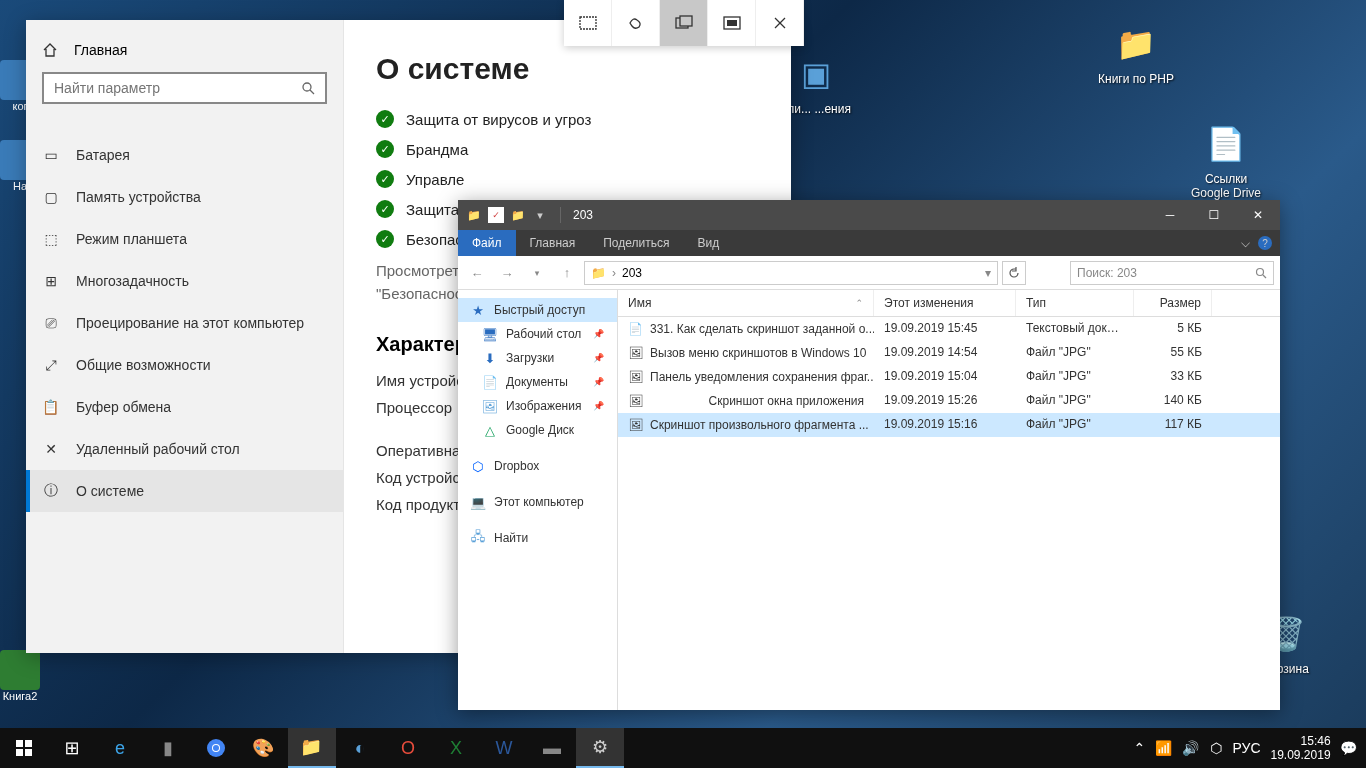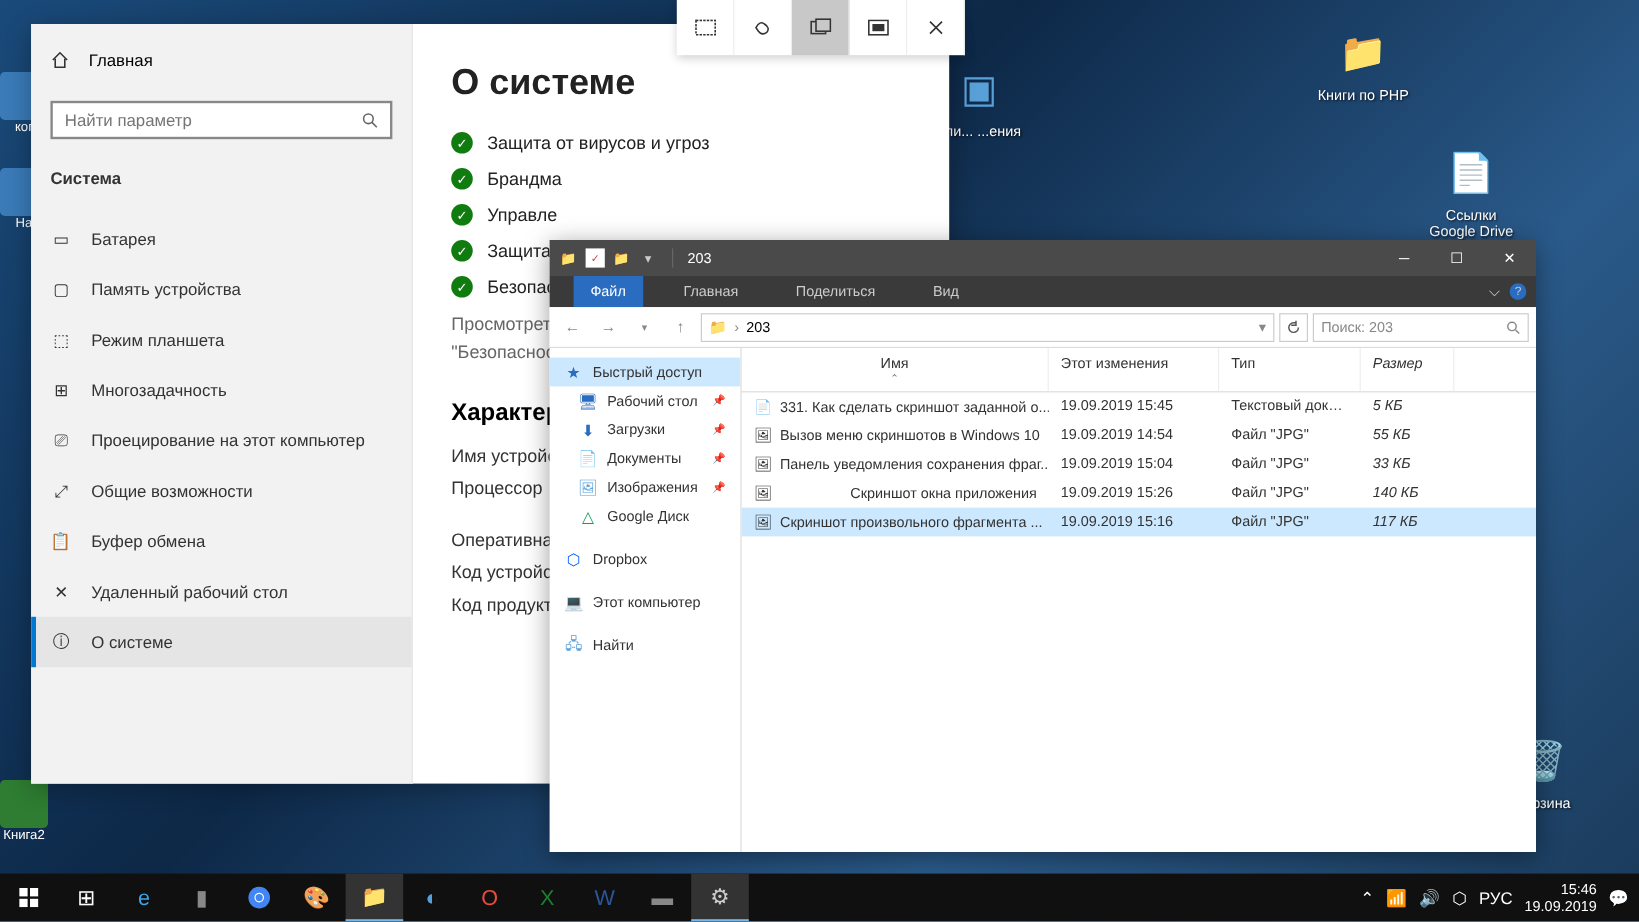--- a/index.html
+++ b/index.html
@@ -11,21 +11,21 @@
 .desktop-icon .lbl { text-shadow: 1px 1px 2px rgba(0,0,0,.8); line-height: 1.2; }
 
 
 .settings-window { position: absolute; left: 26px; top: 20px; width: 765px; height: 633px; background: #fff; display: flex; box-shadow: 0 4px 20px rgba(0,0,0,.3); }
 .settings-sidebar { width: 318px; background: #f2f2f2; border-right: 1px solid #e5e5e5; display: flex; flex-direction: column; padding: 12px 0; }
 .settings-header { display: flex; align-items: center; padding: 0 16px 16px; gap: 24px; }
 .back-arrow { width: 20px; height: 20px; display: flex; align-items: center; justify-content: center; cursor: pointer; color: #555; }
 .settings-title { font-size: 12px; color: #333; }
 .settings-home { display: flex; align-items: center; gap: 16px; padding: 10px 16px; cursor: pointer; font-size: 14px; }
 .home-icon { width: 16px; height: 16px; }
-.search-box { margin: 16px 16px 16px; border: 2px solid #888; background: #fff; display: flex; align-items: center; padding: 6px 10px; }
+.search-box { margin: 4px 16px 16px; border: 2px solid #888; background: #fff; display: flex; align-items: center; padding: 6px 10px; }
 .search-box input { border: none; outline: none; flex: 1; font-size: 14px; color: #666; background: transparent; }
 .search-icon { color: #666; }
 .category-label { padding: 8px 16px; font-size: 14px; font-weight: 600; color: #333; }
 .nav-item { display: flex; align-items: center; gap: 16px; padding: 12px 16px; cursor: pointer; font-size: 14px; color: #333; }
 .nav-item.active { border-left: 4px solid #0078d4; padding-left: 12px; background: #e5e5e5; }
 .nav-item .ico { width: 18px; height: 18px; display: flex; align-items: center; justify-content: center; }
 
 .settings-content { flex: 1; padding: 32px; overflow: hidden; }
 .content-title { font-size: 30px; font-weight: 600; margin-bottom: 24px; color: #222; }
 .content-subtitle { font-size: 20px; font-weight: 600; margin-bottom: 16px; color: #222; }
@@ -45,44 +45,44 @@
 .explorer { position: absolute; left: 458px; top: 200px; width: 822px; height: 510px; background: #fff; box-shadow: 0 4px 20px rgba(0,0,0,.4); display: flex; flex-direction: column; }
 .explorer-titlebar { height: 30px; background: #4a4a4a; display: flex; align-items: center; color: #fff; font-size: 12px; }
 .titlebar-icons { display: flex; gap: 6px; padding: 0 8px; align-items: center; }
 .titlebar-icons span { width: 16px; height: 16px; display: inline-flex; align-items: center; justify-content: center; font-size: 11px; }
 .titlebar-sep { width: 1px; height: 16px; background: #666; margin: 0 4px; }
 .titlebar-text { padding-left: 8px; }
 .win-controls { margin-left: auto; display: flex; }
 .win-ctrl { width: 44px; height: 30px; display: flex; align-items: center; justify-content: center; cursor: pointer; color: #fff; font-size: 12px; }
 
 .explorer-ribbon-tabs { height: 26px; background: #3a3a3a; display: flex; align-items: stretch; color: #ccc; font-size: 12px; }
-.ribbon-tab { padding: 4px 14px; cursor: pointer; display: flex; align-items: center; margin-left: 20px; }
+.ribbon-tab { padding: 4px 14px; cursor: pointer; display: flex; align-items: center; }
 .ribbon-tab.file { background: #2a6cbf; color: #fff; }
 .ribbon-help { margin-left: auto; display: flex; align-items: center; gap: 8px; padding-right: 8px; }
 
 .explorer-nav { height: 34px; display: flex; align-items: center; padding: 0 6px; gap: 4px; border-bottom: 1px solid #ddd; background: #fff; }
 .nav-arrow { width: 26px; height: 26px; display: flex; align-items: center; justify-content: center; color: #888; cursor: pointer; font-size: 13px; }
 .breadcrumb-box { flex: 1; height: 24px; border: 1px solid #ccc; display: flex; align-items: center; padding: 0 6px; gap: 6px; font-size: 12px; }
 .refresh-btn { width: 24px; height: 24px; border: 1px solid #ccc; display: flex; align-items: center; justify-content: center; cursor: pointer; }
-.search-explorer { width: 180px; height: 24px; border: 1px solid #ccc; display: flex; align-items: center; padding: 0 6px; font-size: 12px; color: #888; }
+.search-explorer { width: 204px; height: 24px; border: 1px solid #ccc; display: flex; align-items: center; padding: 0 6px; font-size: 12px; color: #888; margin-left: 40px; }
 
 .explorer-body { flex: 1; display: flex; overflow: hidden; }
 .explorer-tree { width: 160px; border-right: 1px solid #ddd; padding: 8px 0; overflow-y: auto; }
 .tree-item { display: flex; align-items: center; gap: 8px; padding: 4px 12px; font-size: 12px; cursor: pointer; color: #333; }
 .tree-item.active { background: #cce8ff; }
 .tree-item .pin { margin-left: auto; color: #888; font-size: 9px; }
 .tree-icon { width: 16px; height: 16px; display: inline-flex; align-items: center; justify-content: center; font-size: 13px; }
 
 .explorer-files { flex: 1; display: flex; flex-direction: column; }
 .file-header { display: flex; border-bottom: 1px solid #ddd; font-size: 12px; color: #333; }
-.file-header > div { padding: 6px 10px; border-right: 1px solid #eee; cursor: pointer; flex-direction: column; }
+.file-header > div { padding: 6px 10px; border-right: 1px solid #eee; cursor: pointer; }
 .col-name { width: 256px; display: flex; align-items: center; justify-content: space-between; }
 .col-date { width: 142px; }
 .col-type { width: 118px; }
-.col-size { width: 78px; text-align: left; font-style: italic; }
+.col-size { width: 78px; text-align: right; }
 .file-row { display: flex; font-size: 12px; color: #333; padding: 2px 0; cursor: pointer; }
 .file-row.selected { background: #cce8ff; }
 .file-row > div { padding: 2px 10px; overflow: hidden; white-space: nowrap; text-overflow: ellipsis; }
 .file-row .col-name { display: flex; align-items: center; gap: 6px; }
 .file-ico { width: 16px; height: 16px; display: inline-flex; align-items: center; justify-content: center; font-size: 12px; flex-shrink: 0; }
 
 .explorer-status { height: 24px; border-top: 1px solid #ddd; display: flex; align-items: center; padding: 0 10px; font-size: 12px; color: #555; }
 .view-btns { margin-left: auto; display: flex; gap: 2px; }
 .view-btn { width: 22px; height: 18px; border: 1px solid #ccc; display: flex; align-items: center; justify-content: center; font-size: 10px; cursor: pointer; }
 
@@ -146,21 +146,20 @@
     </div>
     <div class="search-box">
       <input placeholder="Найти параметр" style="">
       <span class="search-icon">
           <svg width="14" height="14" viewBox="0 0 14 14">
             <circle cx="6" cy="6" r="4" stroke="#666" stroke-width="1.3" fill="none"></circle>
             <line x1="9" y1="9" x2="13" y2="13" stroke="#666" stroke-width="1.3"></line>
           </svg>
         </span>
     </div>
-    <div class="category-label">Система</div>
     <div style="height:14px"></div>
     <div class="nav-item">
         <span class="ico">▭</span>
         <span>Батарея</span>
       </div>
     <div class="nav-item">
         <span class="ico">▢</span>
         <span>Память устройства</span>
       </div>
     <div class="nav-item">

